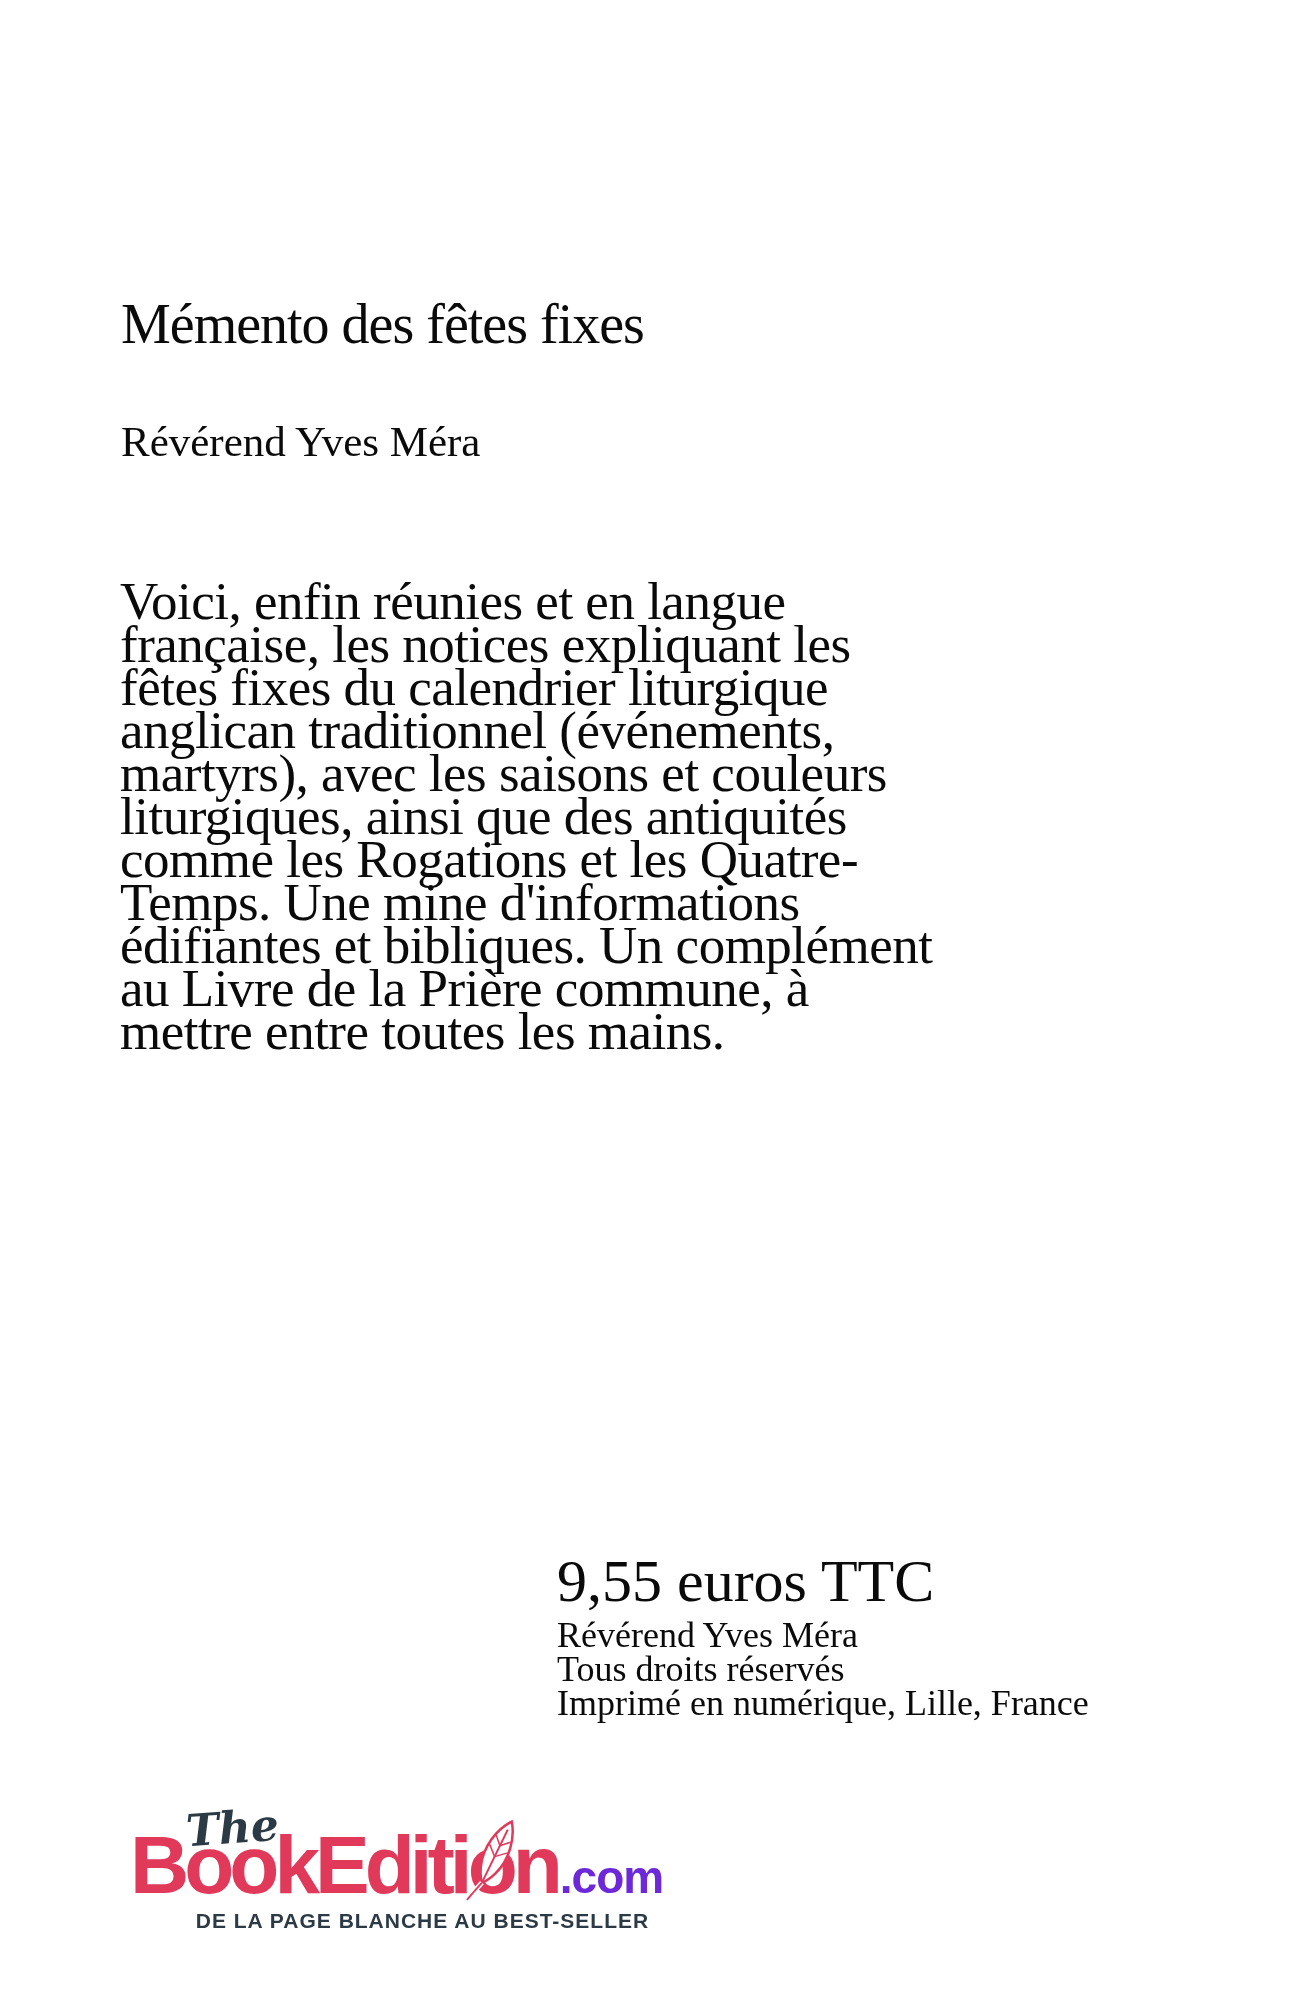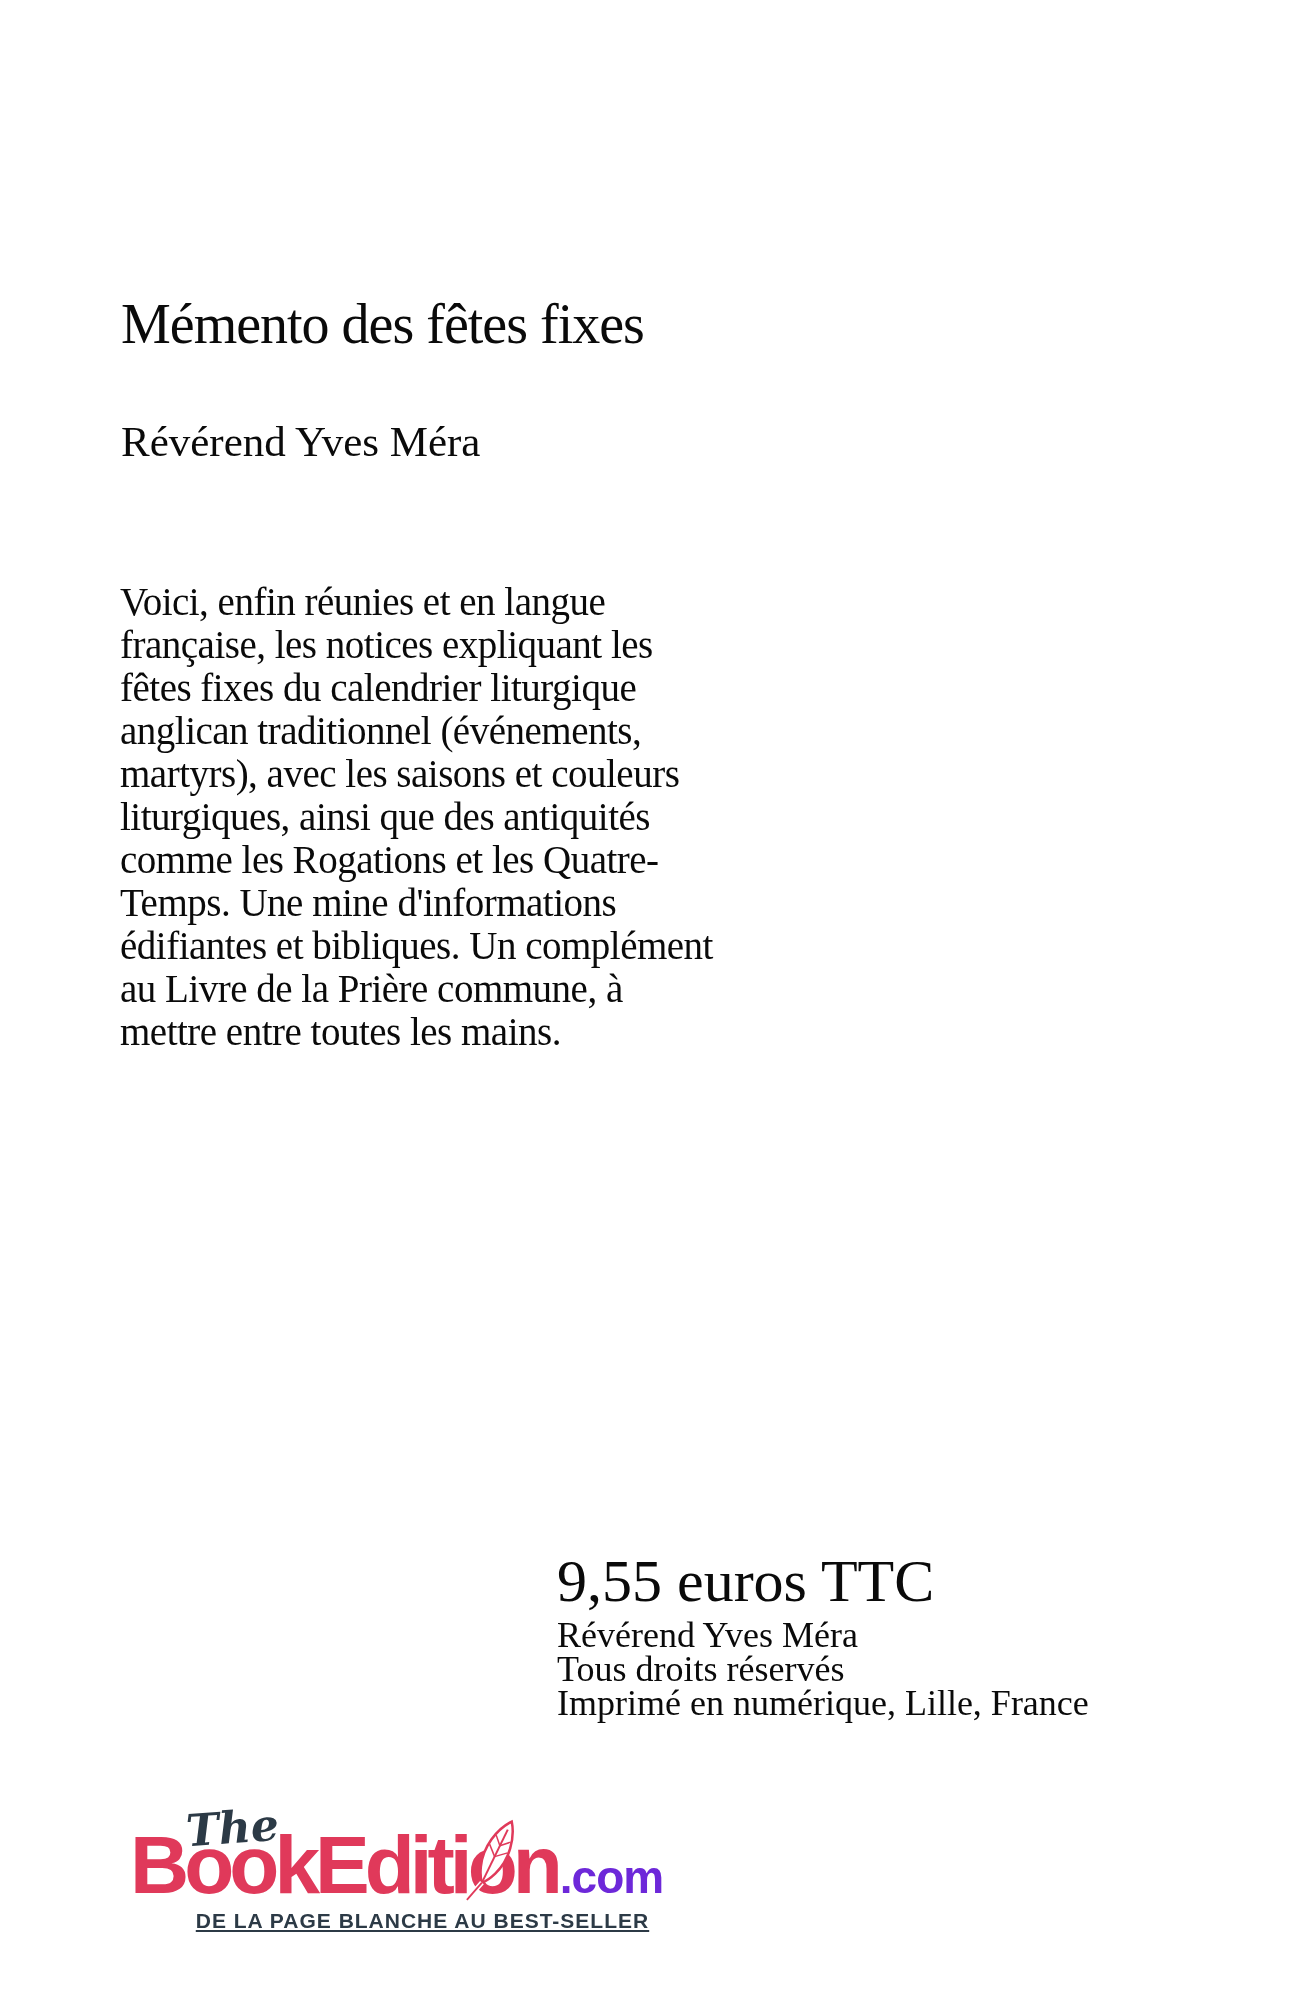--- a/index.html
+++ b/index.html
@@ -30,21 +30,21 @@
     left: 121px;
     top: 420px;
     font-size: 43px;
     line-height: 1;
     white-space: pre;
   }
   .book-description {
     position: absolute;
     left: 120px;
     top: 580px;
-    font-size: 39px;
+    font-size: 53px;
     line-height: 43px;
     letter-spacing: -0.5px;
     white-space: pre;
   }
   .imprint {
     position: absolute;
     left: 557px;
     top: 1551px;
   }
   .imprint-price {
@@ -110,21 +110,20 @@
     position: absolute;
     left: 0px;
     top: 104px;
     width: 100%;
     text-align: center;
     font-weight: bold;
     font-size: 21px;
     line-height: 1;
     letter-spacing: 1px;
     white-space: pre;
-    text-decoration: underline;
   }
 </style>
 </head>
 <body>
 
 <div class="page">
 
   <div class="book-title">Mémento des fêtes fixes</div>
 
   <div class="book-author">Révérend Yves Méra</div>

